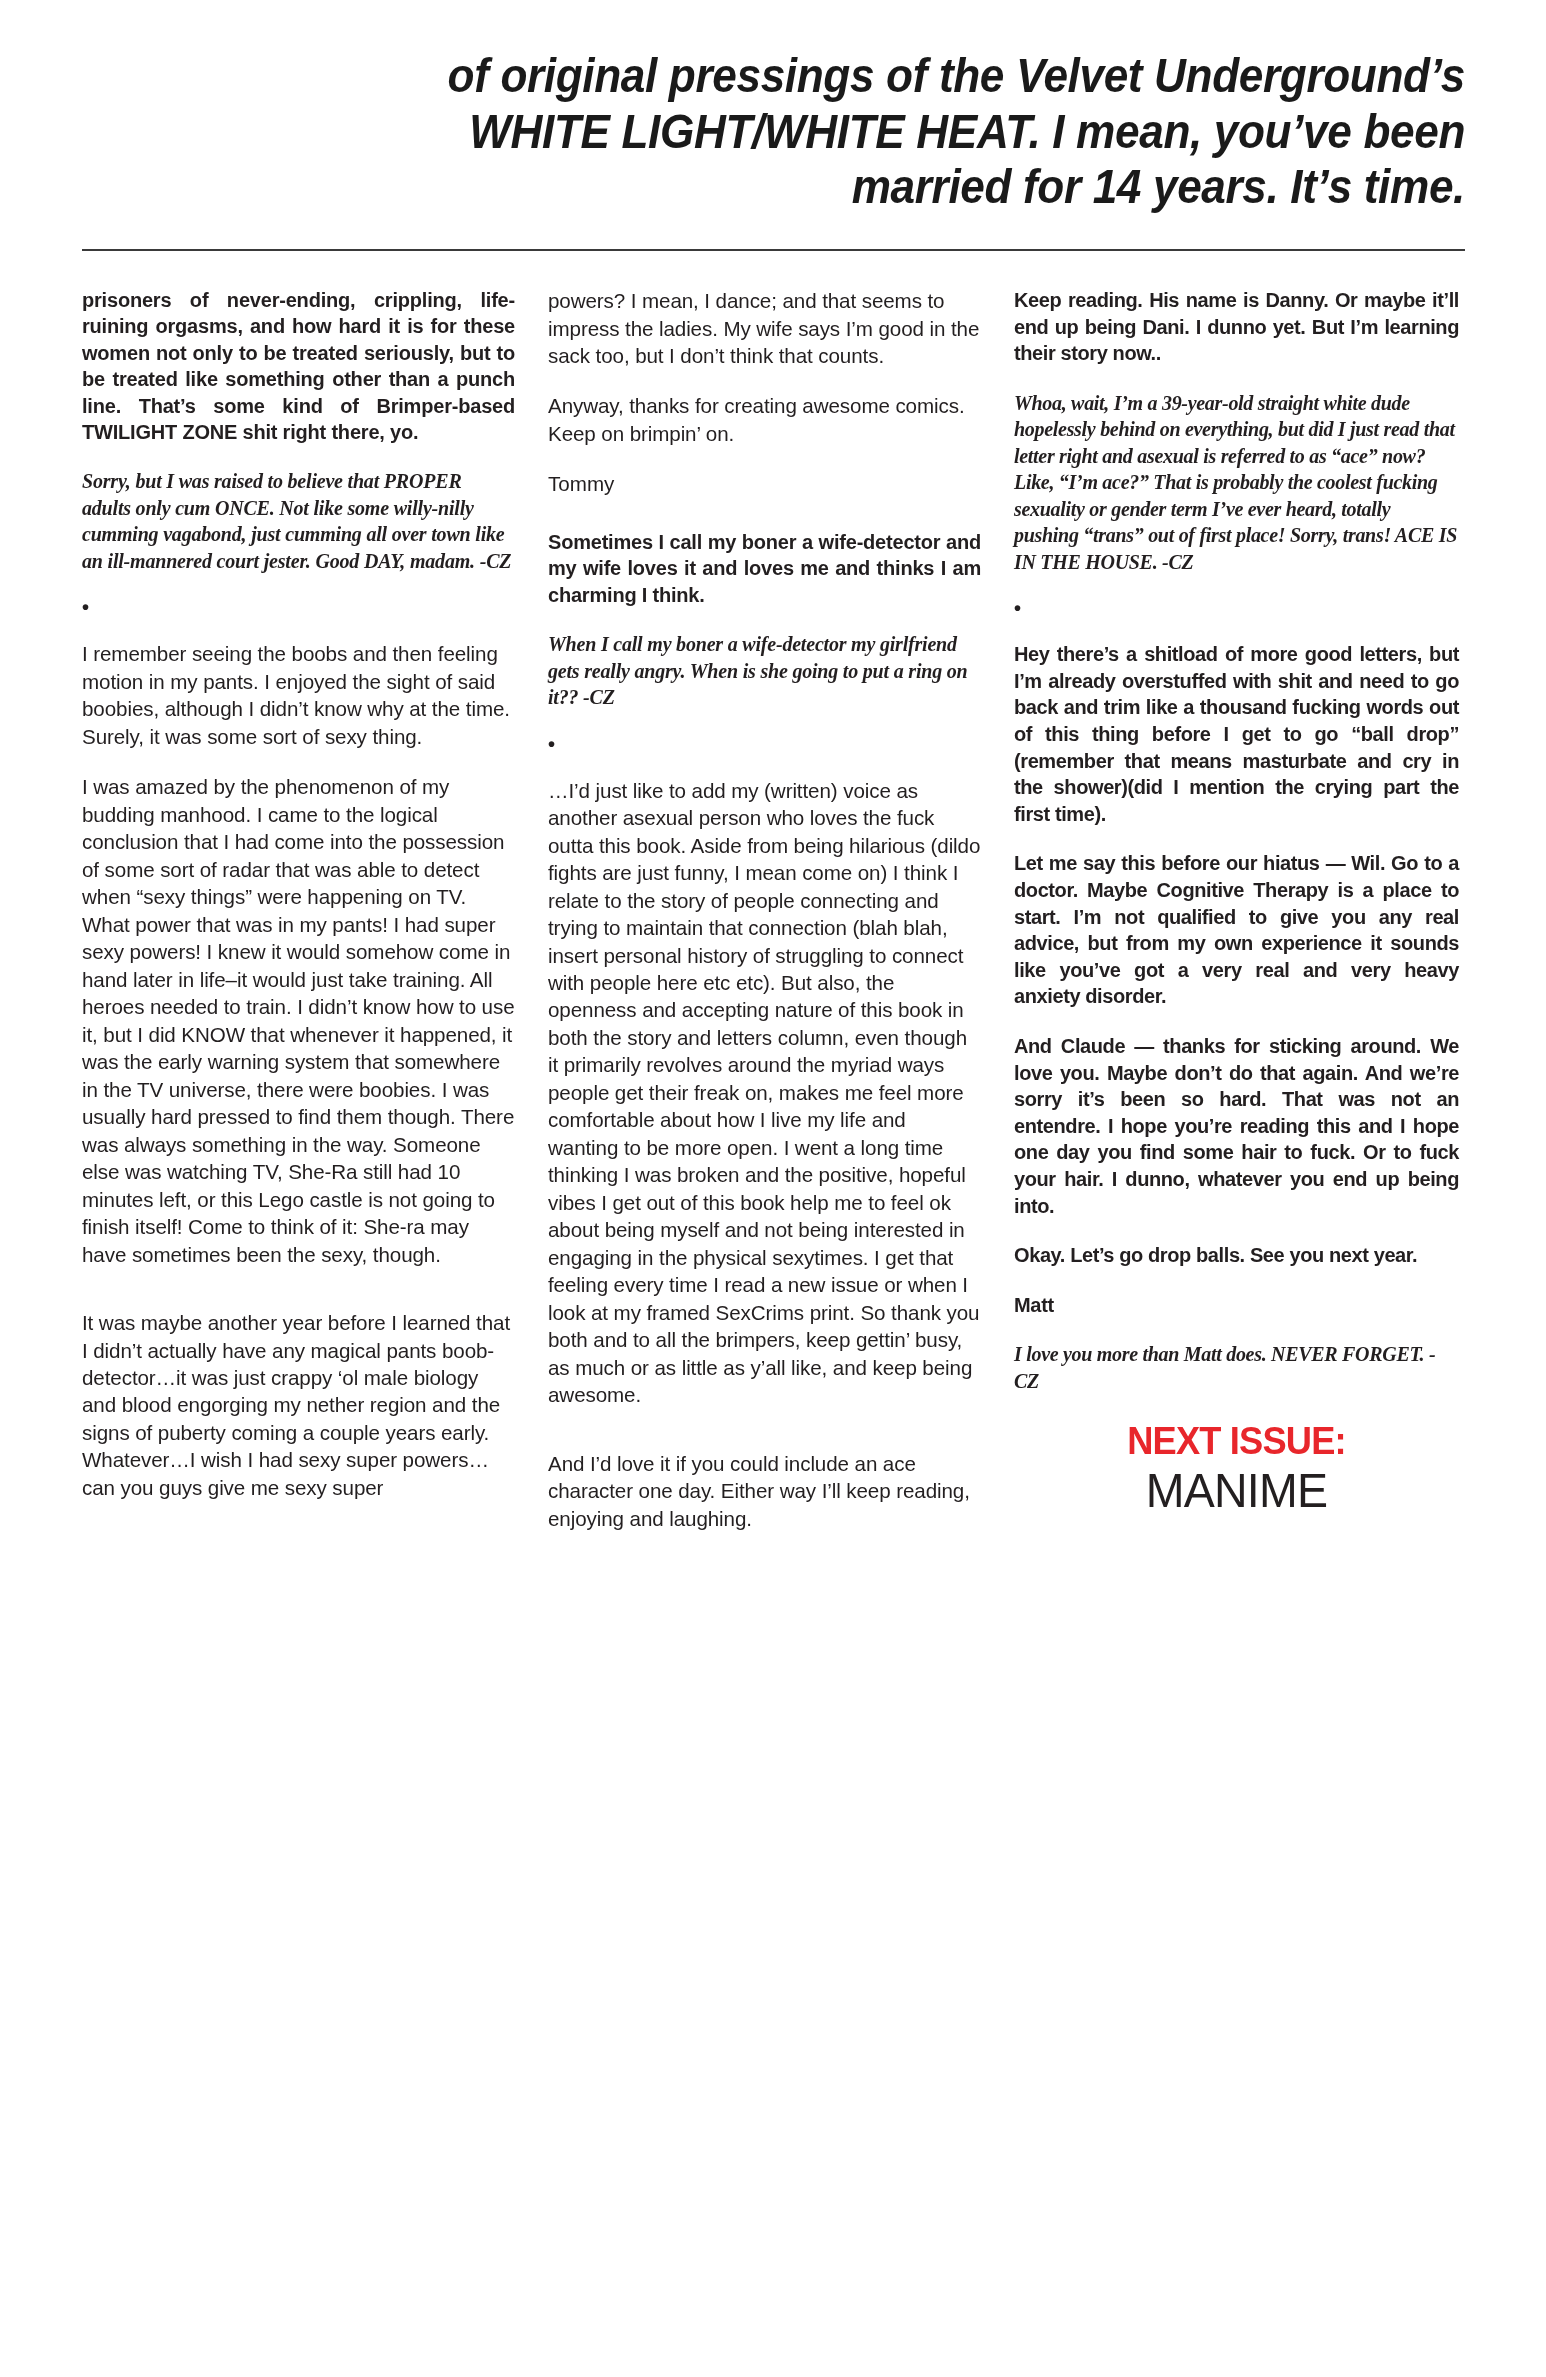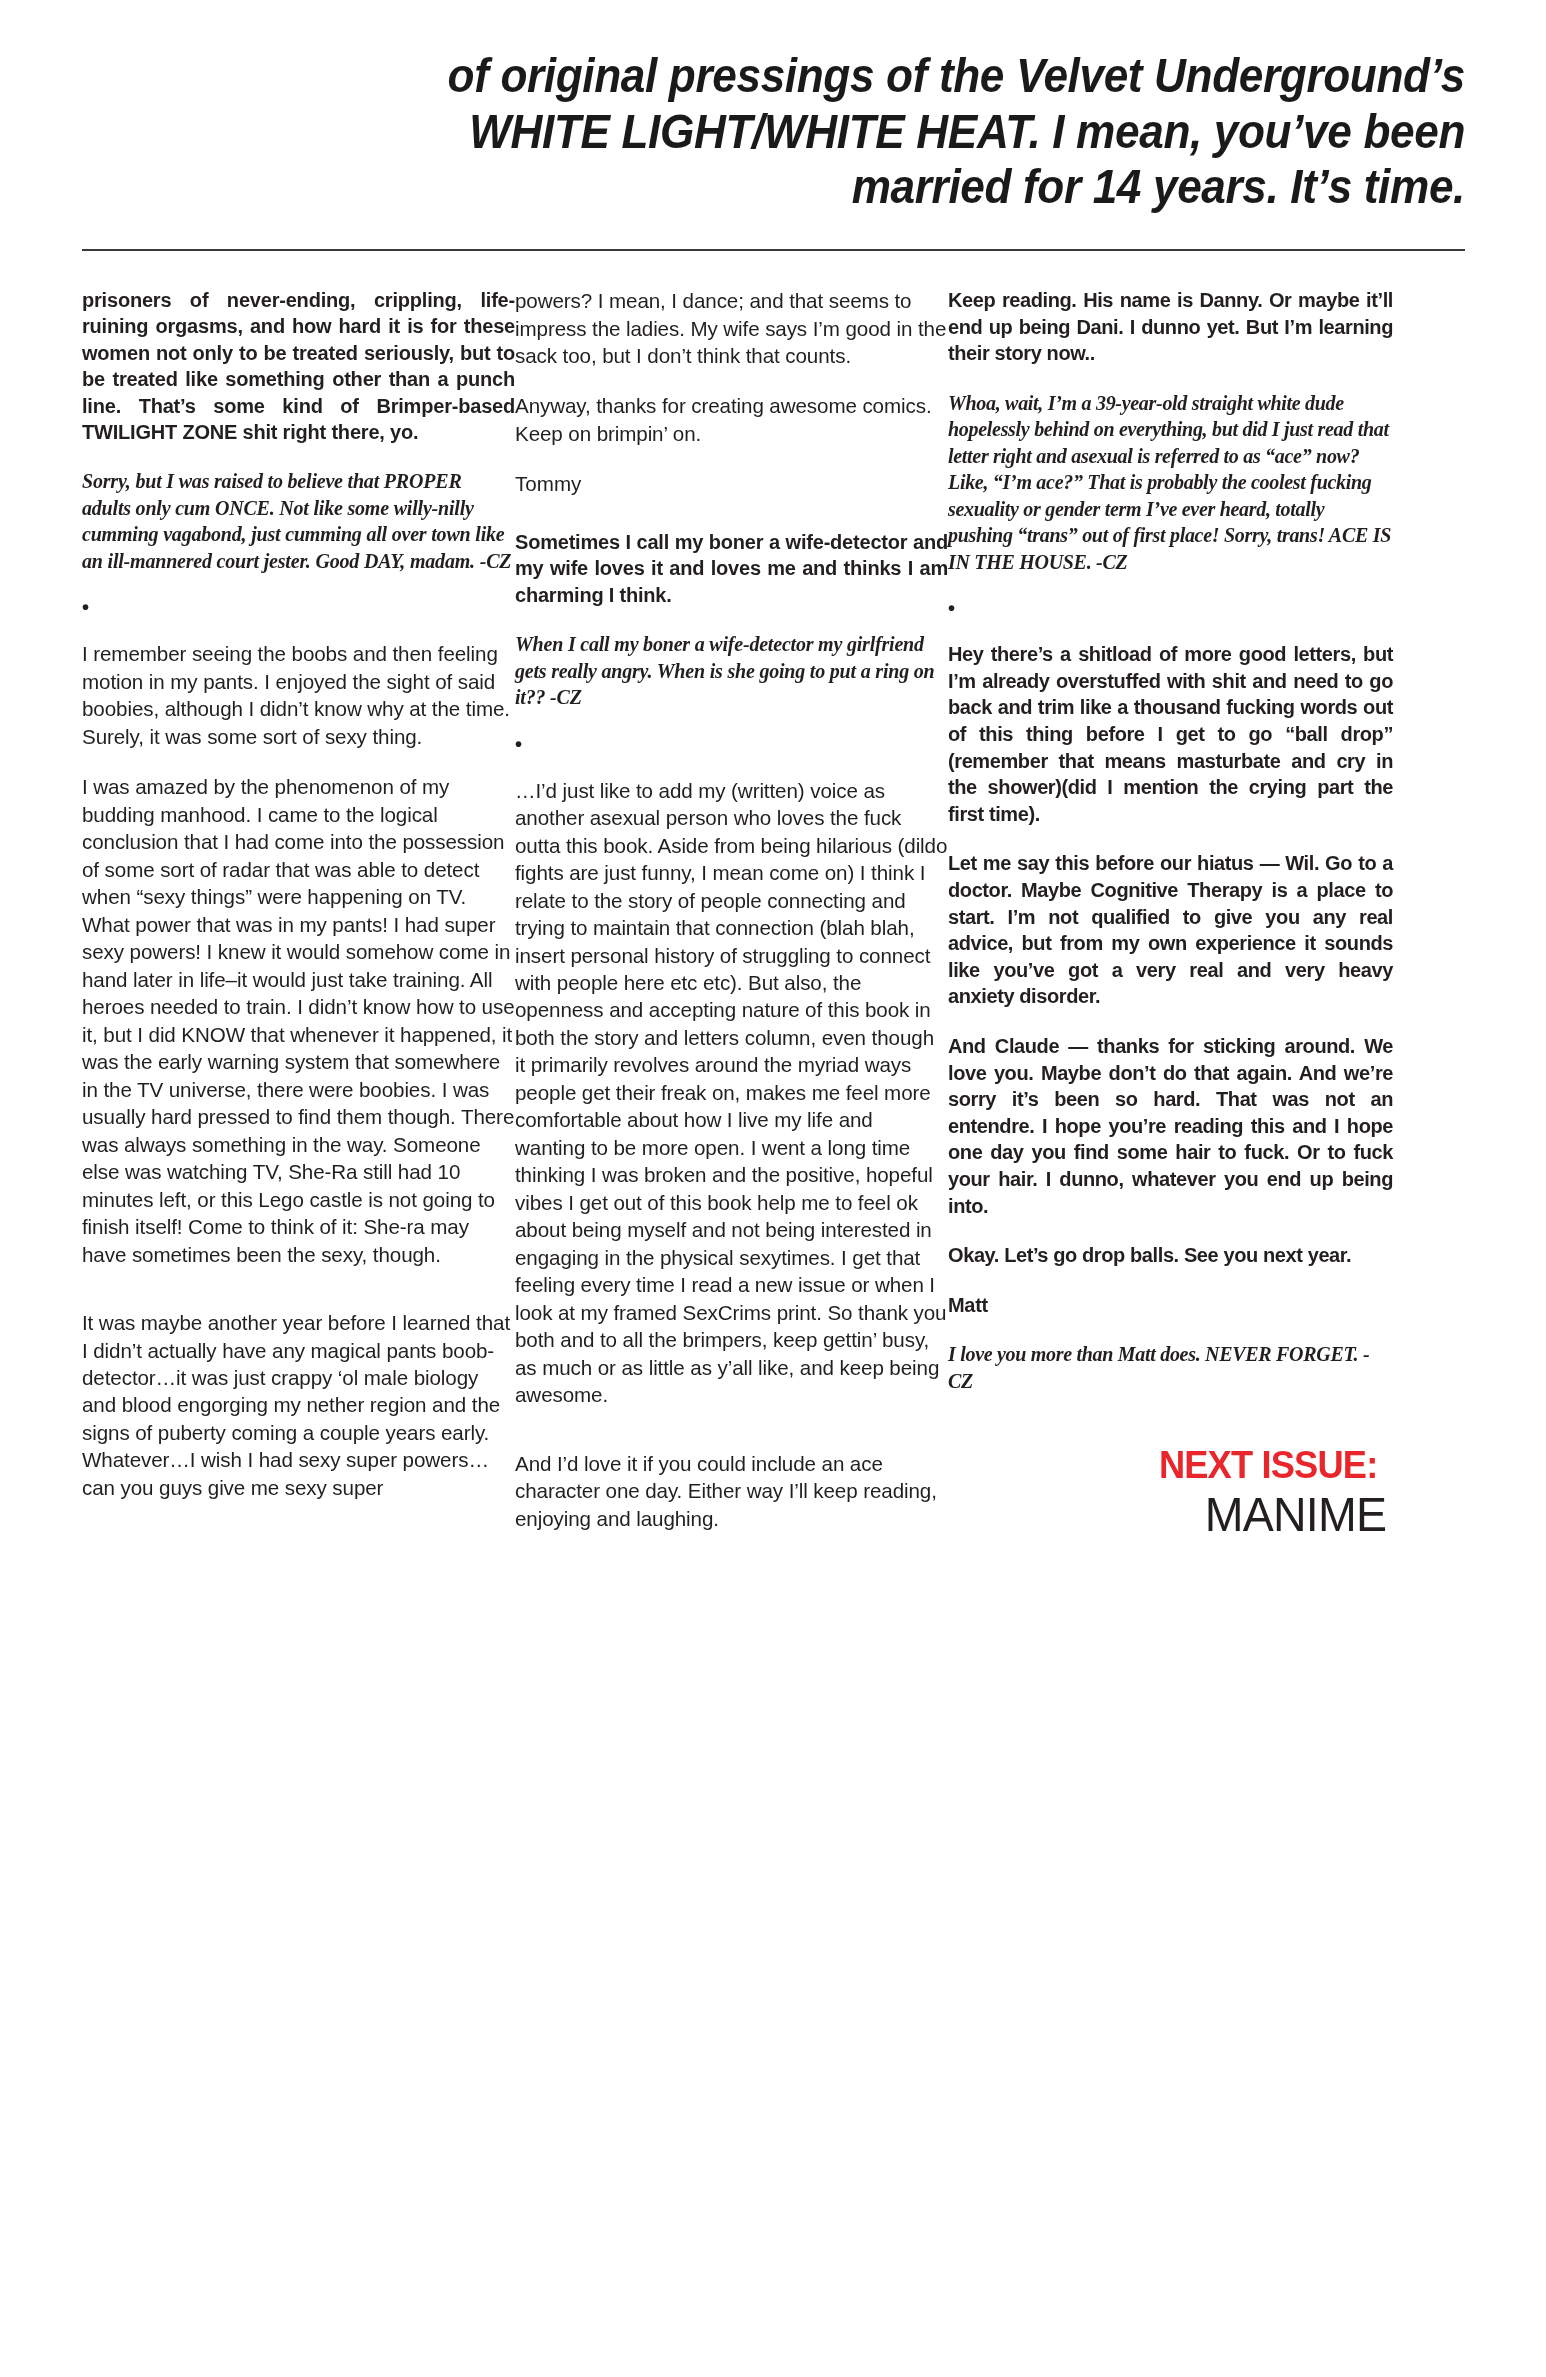--- a/index.html
+++ b/index.html
@@ -35,20 +35,21 @@
   .rule{
     margin-top:34px;
     border-top:2.3px solid #3a3a3a;
     height:0;
     width:100%;
   }
 
   
   .columns{
     display:flex;
+    gap:33px;
     margin-top:36px;
     align-items:flex-start;
   }
   .col{
     width:433px;
     flex:0 0 433px;
   }
   .col-3{width:445px;flex:0 0 445px;}
 
   
@@ -113,22 +114,22 @@
   }
   .sig-bold{
     font-size:20px;
     line-height:1.33;
     font-weight:700;
     letter-spacing:-0.3px;
   }
 
   
   .next-issue{
-    margin-top:51px;
-    text-align:right;
+    margin-top:27px;
+    text-align:center;
   }
   .next-issue-label{
     font-size:39px;
     font-weight:700;
     line-height:1.0;
     letter-spacing:-0.9px;
     transform:scaleX(0.93);
     display:block;
   }
   .next-issue-title{

